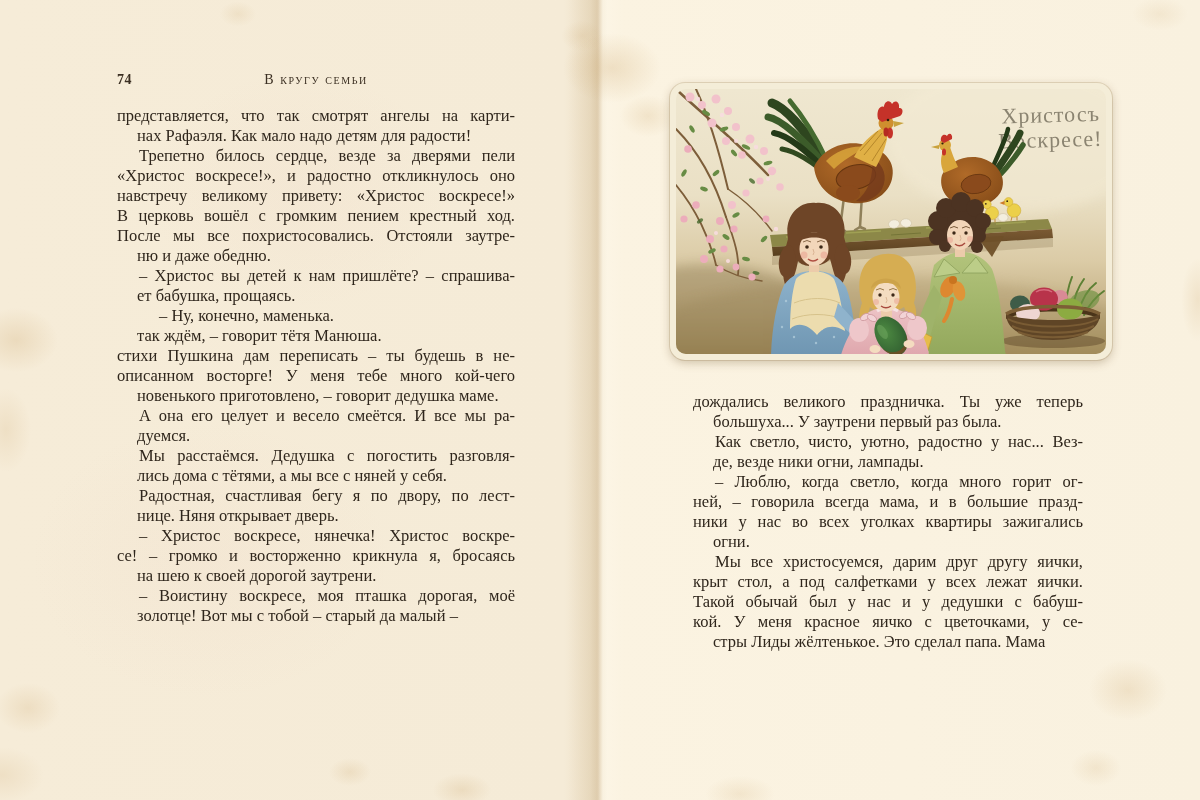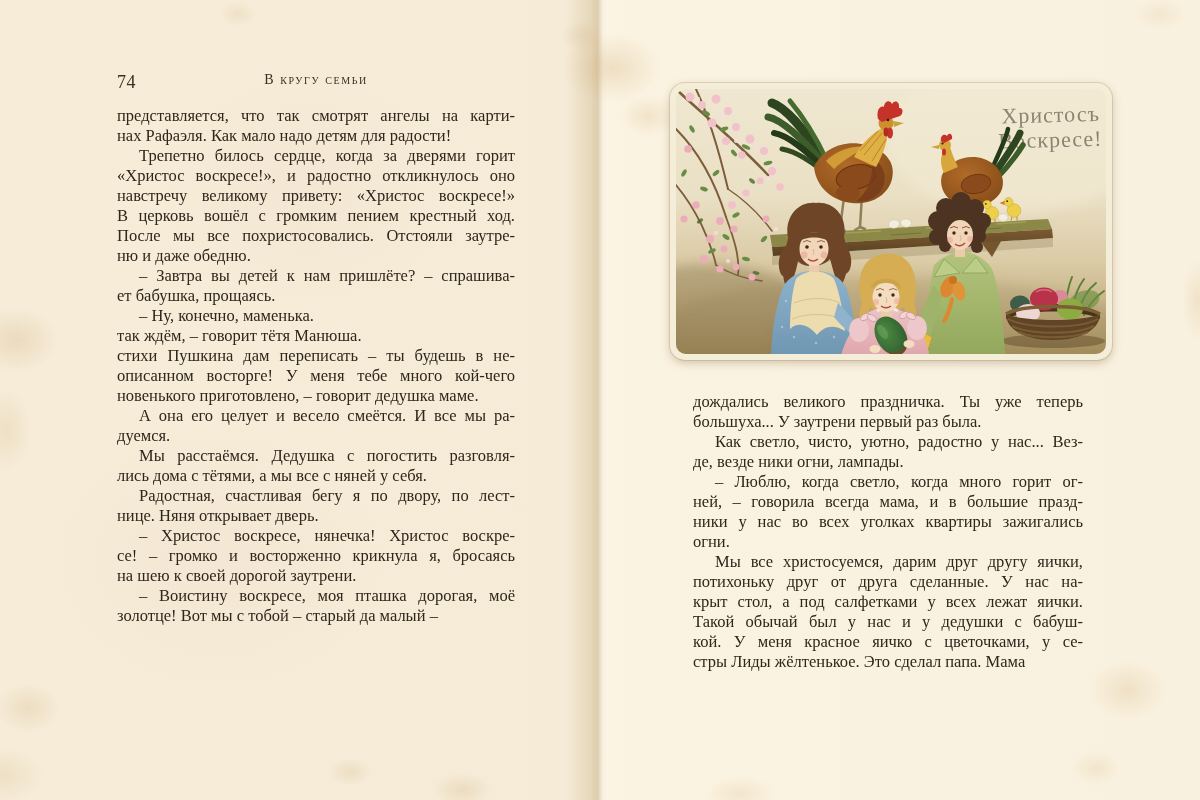--- a/index.html
+++ b/index.html
@@ -32,35 +32,35 @@
       radial-gradient(24px 60px at 1198px 300px,rgba(186,138,66,.14), transparent 70%),
       radial-gradient(40px 24px at 1160px 14px, rgba(186,138,66,.10), transparent 70%),
       radial-gradient(36px 26px at 1096px 768px,rgba(186,138,66,.12), transparent 70%),
       radial-gradient(220px 170px at 300px 190px,rgba(214,160,150,.06), transparent 70%),
       radial-gradient(260px 200px at 210px 560px,rgba(214,160,150,.06), transparent 70%),
       linear-gradient(90deg, transparent 568px, rgba(150,105,55,.06) 590px,
                       rgba(150,105,55,.14) 598px, rgba(253,247,233,.55) 603px, transparent 624px),
       radial-gradient(1400px 950px at 50% 45%, transparent 62%, rgba(175,135,75,.07) 100%);
   }
   .page-header{position:absolute;left:117px;top:72px;width:398px;height:18px;color:#3b2f22;}
-  .page-number{position:absolute;left:0;top:0;font-size:18px;letter-spacing:.5px;}
+  .page-number{position:absolute;left:0;top:0;font-size:14px;letter-spacing:.5px;font-weight:bold;}
   .running-title{
     display:block;width:100%;text-align:center;
     font-variant:small-caps;font-size:14px;letter-spacing:1.6px;color:#3b2f22;
   }
   .text-column{
     position:absolute;color:#2f261c;font-size:16.5px;
   }
   #left-text{left:117px;top:106px;width:398px;}
   #right-text{left:693px;top:392px;width:390px;}
   .line{
     height:20px;line-height:20px;white-space:nowrap;
     text-align:justify;text-align-last:justify;
   }
-  .line.last{text-align-last:auto;white-space:normal;}
+  .line.last{text-align-last:auto;white-space:normal;margin-left:20px;}
   .line.indent{text-indent:22px;}
   
   .postcard{
     position:absolute;left:670px;top:83px;width:442px;height:277px;margin:0;
     background:#f4edd8;border-radius:15px;padding:6px;box-sizing:border-box;
     box-shadow:0 3px 10px rgba(110,80,40,.30), 0 0 0 1px rgba(190,170,130,.35);
   }
   .postcard .art{
     width:430px;height:265px;border-radius:10px;overflow:hidden;
   }
@@ -72,27 +72,27 @@
 <div class="spread">
 
   <div class="page-header">
     <span class="page-number">74</span>
     <span class="running-title">В кругу семьи</span>
   </div>
 
   <div class="text-column" id="left-text">
       <div class="line">представляется, что так смотрят ангелы на карти-</div>
       <div class="line last">нах Рафаэля. Как мало надо детям для радости!</div>
-      <div class="line indent">Трепетно билось сердце, когда за дверями горит</div>
+      <div class="line indent">Трепетно билось сердце, везде за дверями пели</div>
       <div class="line">«Христос воскресе!», и радостно откликнулось оно</div>
       <div class="line">навстречу великому привету: «Христос воскресе!»</div>
       <div class="line">В церковь вошёл с громким пением крестный ход.</div>
       <div class="line">После мы все похристосовались. Отстояли заутре-</div>
       <div class="line last">ню и даже обедню.</div>
-      <div class="line indent">– Завтра вы детей к нам пришлёте? – спрашива-</div>
+      <div class="line indent">– Христос вы детей к нам пришлёте? – спрашива-</div>
       <div class="line last">ет бабушка, прощаясь.</div>
       <div class="line indent last">– Ну, конечно, маменька.</div>
       <div class="line last">так ждём, – говорит тётя Манюша.</div>
       <div class="line">стихи Пушкина дам переписать – ты будешь в не-</div>
       <div class="line">описанном восторге! У меня тебе много кой-чего</div>
       <div class="line last">новенького приготовлено, – говорит дедушка маме.</div>
       <div class="line indent">А она его целует и весело смеётся. И все мы ра-</div>
       <div class="line last">дуемся.</div>
       <div class="line indent">Мы расстаёмся. Дедушка с погостить разговля-</div>
       <div class="line last">лись дома с тётями, а мы все с няней у себя.</div>
@@ -457,20 +457,19 @@
   <div class="text-column" id="right-text">
       <div class="line">дождались великого праздничка. Ты уже теперь</div>
       <div class="line last">большуха... У заутрени первый раз была.</div>
       <div class="line indent">Как светло, чисто, уютно, радостно у нас... Вез-</div>
       <div class="line last">де, везде ники огни, лампады.</div>
       <div class="line indent">– Люблю, когда светло, когда много горит ог-</div>
       <div class="line">ней, – говорила всегда мама, и в большие празд-</div>
       <div class="line">ники у нас во всех уголках квартиры зажигались</div>
       <div class="line last">огни.</div>
       <div class="line indent">Мы все христосуемся, дарим друг другу яички,</div>
-      <div class="line">потихоньку друг от друга сделанные. У нас на-</div>
       <div class="line">крыт стол, а под салфетками у всех лежат яички.</div>
       <div class="line">Такой обычай был у нас и у дедушки с бабуш-</div>
       <div class="line">кой. У меня красное яичко с цветочками, у се-</div>
       <div class="line last">стры Лиды жёлтенькое. Это сделал папа. Мама</div>
     </div>
 
 </div>
 
 </body></html>

